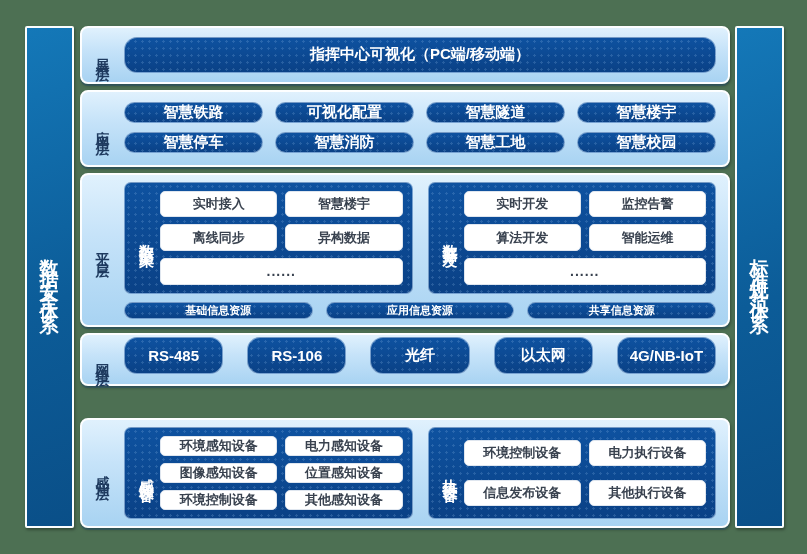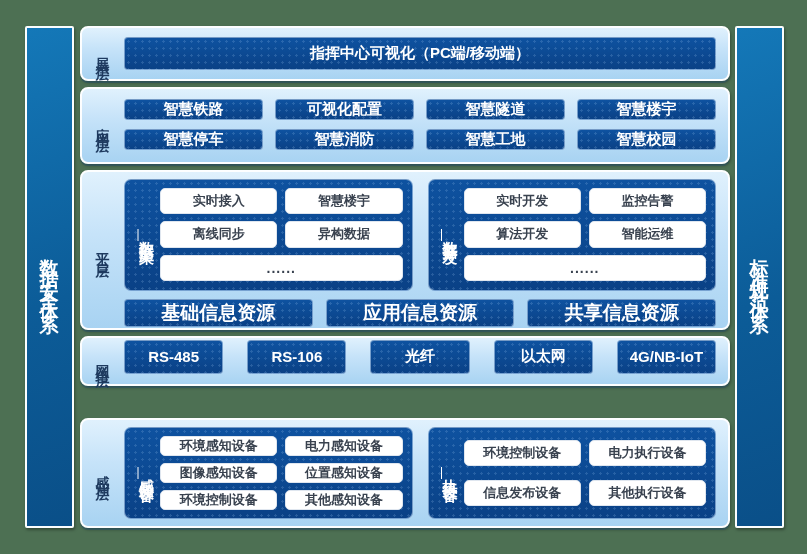--- a/index.html
+++ b/index.html
@@ -29,21 +29,21 @@
   .layer-label{writing-mode:vertical-rl;text-orientation:upright;
     color:#1e3a5f;font-weight:bold;font-size:14px;letter-spacing:6px;line-height:1;}
   .panel-network .layer-label,.panel-display .layer-label{letter-spacing:5px;}
   .content{flex:1;min-width:0;}
 
   
   .dark{background-color:#0b4890;
     background-image:radial-gradient(rgba(140,185,230,.22) 1px,transparent 1.3px),
                      linear-gradient(180deg,#0e52a0 0%,#0a4186 100%);
     background-size:7px 7px,100% 100%;
-    border:1px solid rgba(205,228,250,.55);border-radius:4px;
+    border:1px solid rgba(205,228,250,.55);border-radius:13px;
     color:#ffffff;font-weight:bold;
     display:flex;align-items:center;justify-content:center;
     box-sizing:border-box;}
 
   
   .wbox{background:#ffffff;border:1px solid #dfe6ef;border-radius:5px;
     color:#39424f;font-weight:bold;font-size:13px;
     display:flex;align-items:center;justify-content:center;
     box-sizing:border-box;min-height:20px;}
 
@@ -55,30 +55,30 @@
   
   .panel-application{height:77px;}
   .panel-application .content{padding:10px 12px 26px 0;
     display:grid;grid-template-columns:repeat(4,1fr);gap:9px 12px;text-align:center;}
   .app-box{font-size:15px;}
 
   
   .panel-platform{height:160px;}
   .panel-platform .content{padding:7px 12px 6px 0;display:flex;flex-direction:column;}
   .group-row{display:flex;gap:15px;height:112px;flex:0 0 auto;}
-  .sub-panel{flex:1;border-radius:7px;display:flex;align-items:stretch;padding:8px 9px;justify-content:flex-start;text-decoration:underline;}
+  .sub-panel{flex:1;border-radius:7px;display:flex;align-items:stretch;padding:8px 9px;justify-content:flex-start;}
   .group-label-col{flex:0 0 26px;display:flex;align-items:center;justify-content:center;}
   .group-label{writing-mode:vertical-rl;text-orientation:upright;
     color:#fff;font-weight:bold;font-size:15px;letter-spacing:3px;line-height:1;}
   .group-grid{flex:1;display:grid;grid-template-columns:1fr 1fr;
     grid-template-rows:1fr 1fr 1fr;gap:7px 8px;}
   .span2{grid-column:1/3;}
   .dots{font-size:14px;letter-spacing:1px;}
   .resource-row{flex:1;margin-top:8px;display:flex;gap:13px;}
-  .resource-box{flex:1;font-size:19px;}
+  .resource-box{flex:1;font-size:11px;}
 
   
   .panel-network{height:62px;}
   .panel-network .content{padding:2px 12px 10px 0;display:flex;gap:24px;justify-content:center;}
   .net-box{flex:1;font-size:15px;}
 
   
   .panel-perception{flex:1;margin-top:26px;}
   .panel-perception .content{padding:7px 12px 7px 0;display:flex;gap:15px;}
   .device-grid-3{flex:1;display:grid;grid-template-columns:1fr 1fr;

